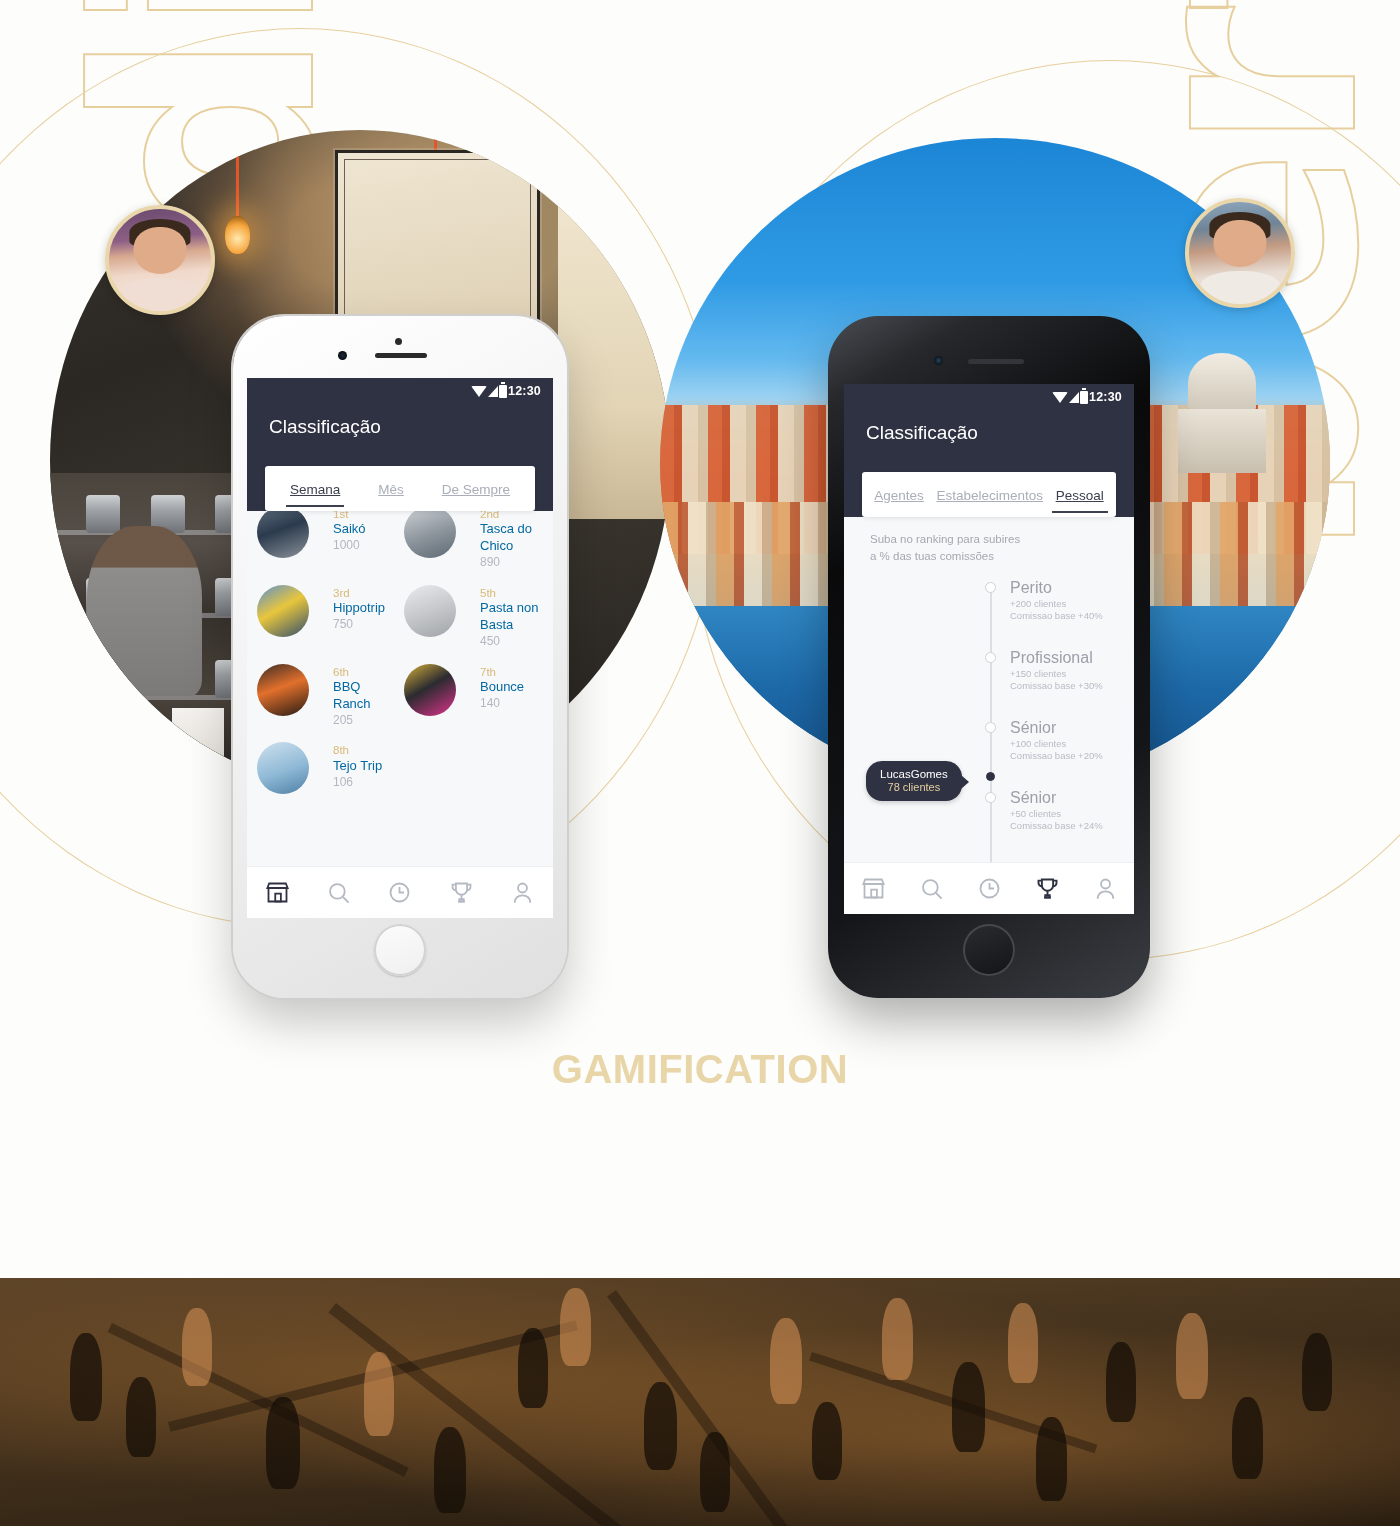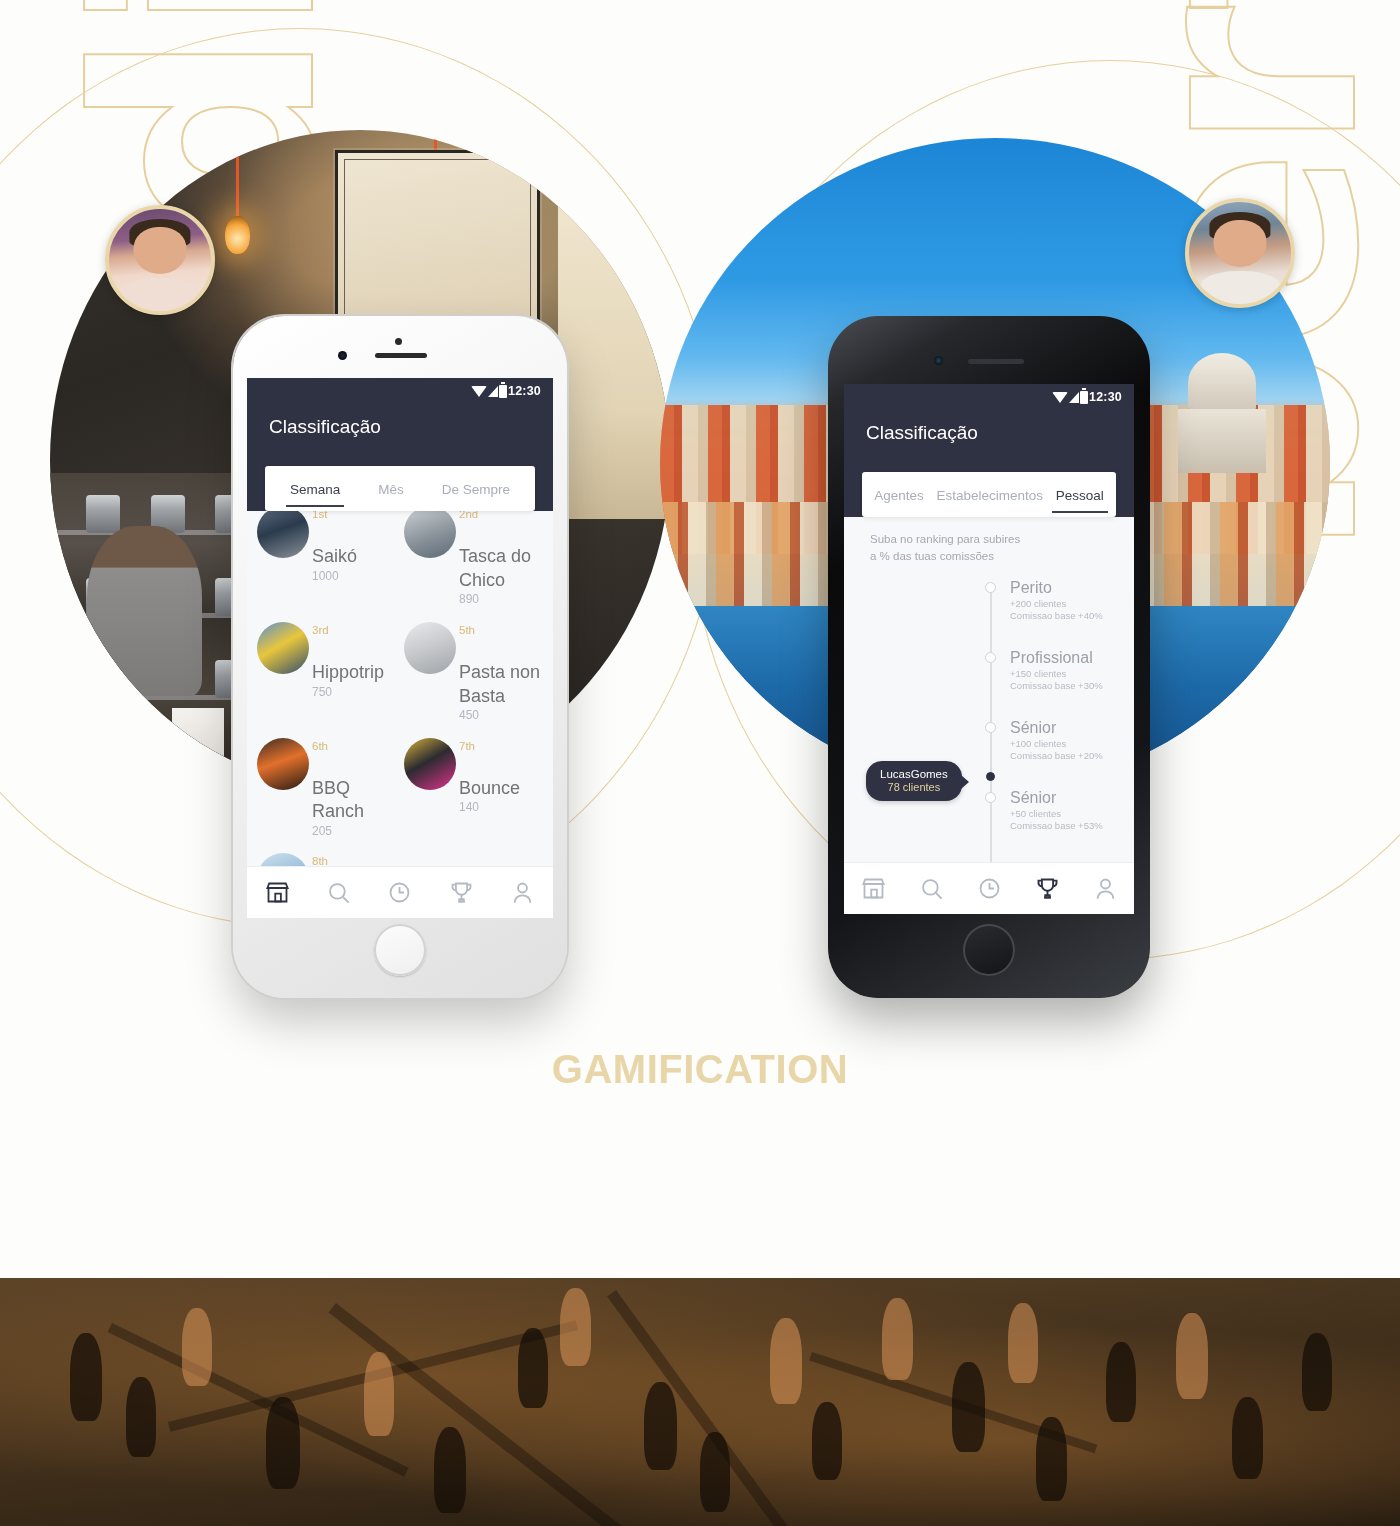--- a/index.html
+++ b/index.html
@@ -237,20 +237,21 @@
 
   .tabcard {
     position: relative; margin: 0 18px -24px; background:#fff;
     border-radius: 3px; box-shadow: 0 1px 5px rgba(0,0,0,.10);
     display:flex; justify-content: space-around; align-items: stretch;
     padding: 10px 6px 4px; z-index: 3;
   }
   .tab {
     font-size: 13.5px; color:#a9aeb8; padding: 6px 4px 10px; position: relative;
     white-space: nowrap;
+    text-decoration: underline;
   }
   .tab.active { color:#3c404e; font-weight: 500; }
   .tab.active::after {
     content:""; position:absolute; left:0; right:0; bottom:0; height:2px; background:#3c404e;
   }
 
   .sub-note {
     text-align:center; color:#a9aeb8; font-size: 11.5px;
     padding: 36px 10px 10px; display:flex; gap:7px; justify-content:center; align-items:center;
   }
@@ -261,28 +262,28 @@
     padding: 38px 26px 6px;
   }
 
   .divider { height:1px; background:#ebecef; margin: 4px 0 0; }
 
   
   .rank-grid {
     display:grid; grid-template-columns: 1fr 1fr; gap: 6px 4px;
     padding: 10px 8px;
   }
-  .rank-item { display:flex; align-items:flex-start; gap:3px; padding: 4px 2px; }
+  .rank-item { display:flex; align-items:flex-start; gap:24px; padding: 4px 2px; }
   .rank-thumb {
     flex:0 0 auto; width:52px; height:52px; border-radius:50%; overflow:hidden;
     background:#c8ccd2;
   }
   .rank-meta { padding-top: 1px; min-width: 0; }
   .rank-pos { color:#d9b978; font-size: 11.5px; line-height:1.25; }
-  .rank-name { color:#737373; font-size: 18px; line-height:1.3;margin-top:24px; }
+  .rank-name { color:#0369a1; font-size: 13px; line-height:1.3; }
   .rank-score { color:#b3b7bf; font-size: 12px; line-height:1.3; }
 
   
   .tiers { position:relative; padding: 6px 0 10px 0; }
   .tier-line {
     position:absolute; left: 146px; top: 14px; bottom: 14px; width: 1.5px; background:#dcdee3;
   }
   .tier-row { position:relative; display:flex; min-height: 70px; }
   .tier-bullet {
     position:absolute; left: 141px; top: 4px; width: 11px; height: 11px;
@@ -579,21 +580,21 @@
       <div class="tier-row" style="min-height:86px;">
         <span class="tier-bullet filled" style="top:-16px;"></span>
         <div class="pill" style="top:-27px;">
           <div class="pill-name">LucasGomes</div>
           <div class="pill-sub">78 clientes</div>
         </div>
         <span class="tier-bullet" style="top:4px;"></span>
         <div class="tier-text">
           <div class="tier-name">Sénior</div>
           <div class="tier-sub">+50 clientes</div>
-          <div class="tier-sub">Comissao base +53%</div>
+          <div class="tier-sub">Comissao base +24%</div>
         </div>
       </div>
 
       <div class="tier-row" style="min-height:30px;">
         <span class="tier-bullet filled"></span>
         <div class="tier-text">
           <div class="tier-name dark">Iniciado</div>
           <div class="tier-sub dark">Comissão base</div>
         </div>
       </div>

